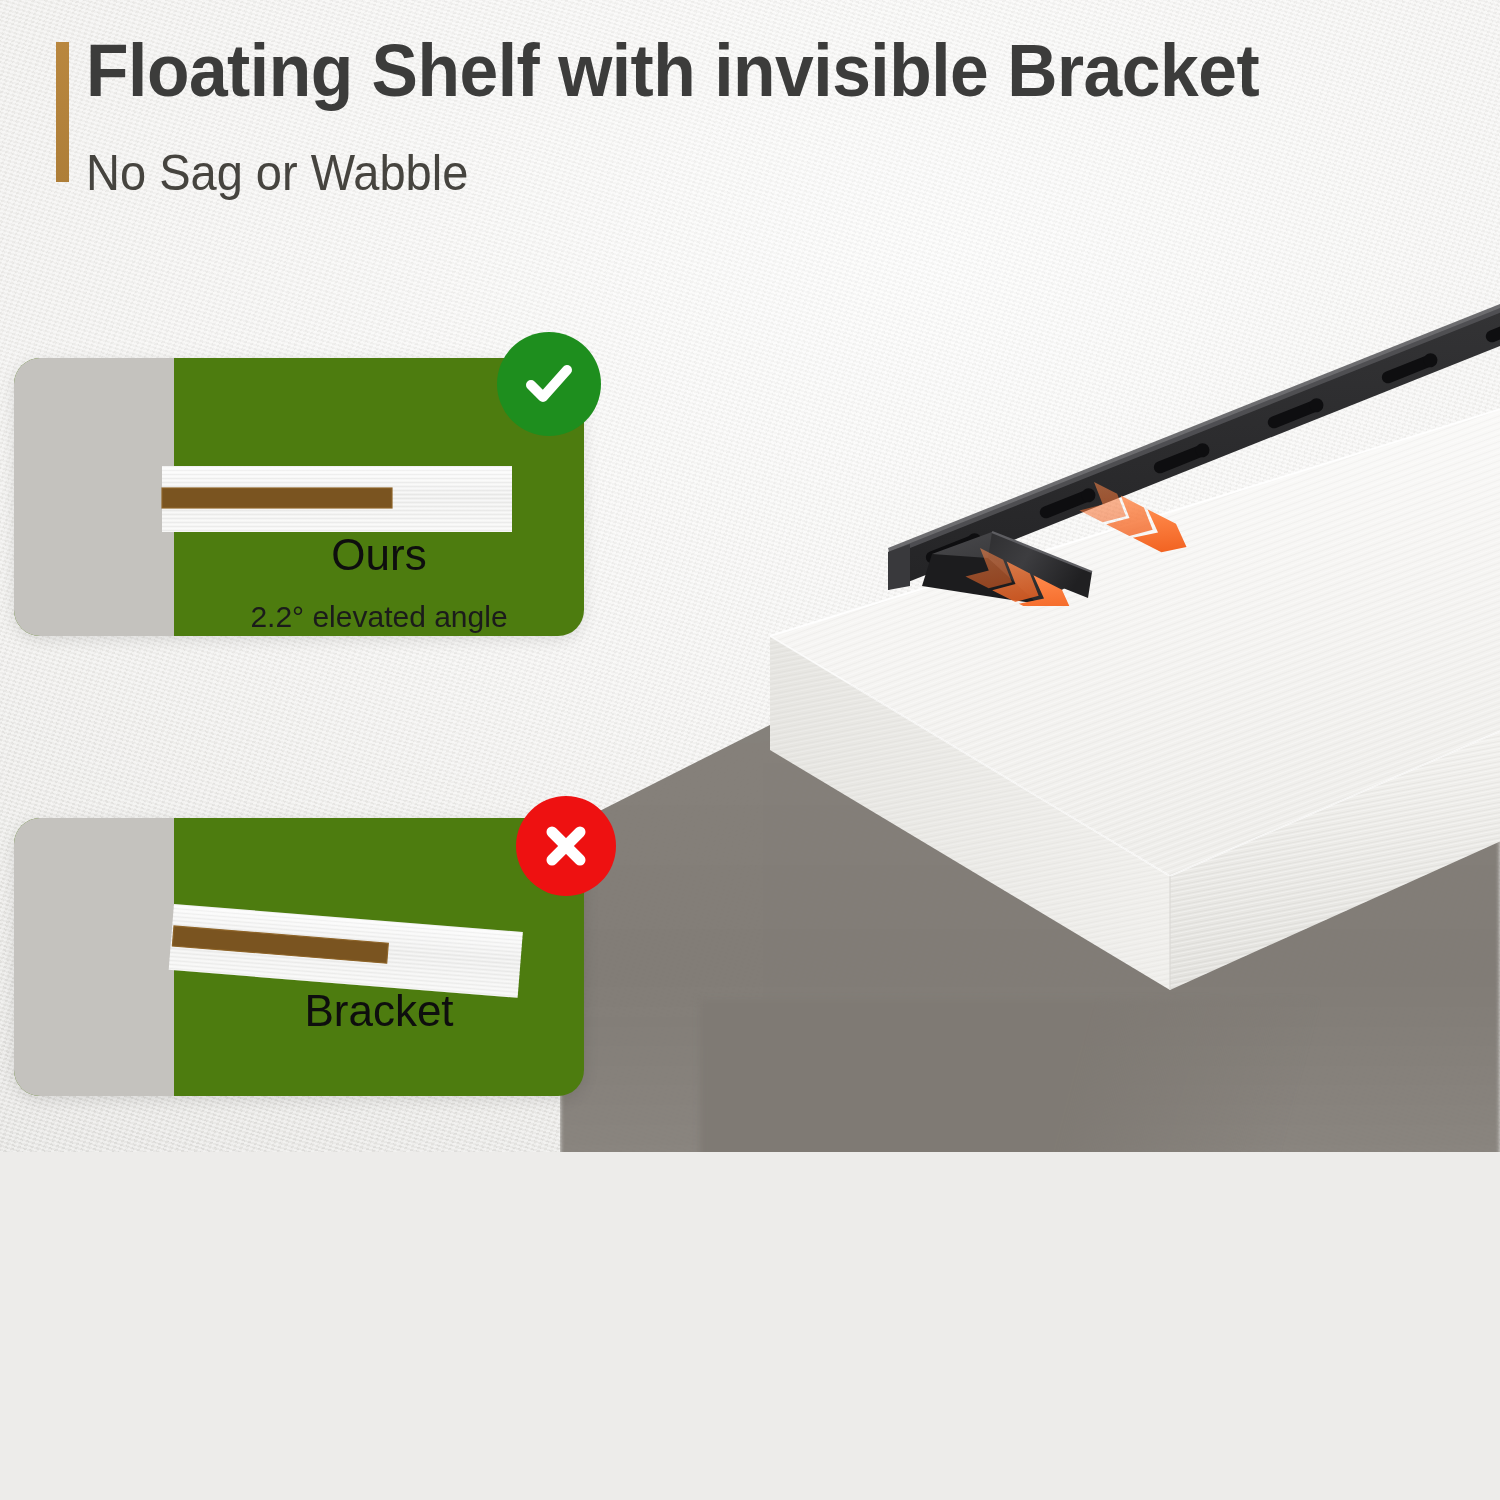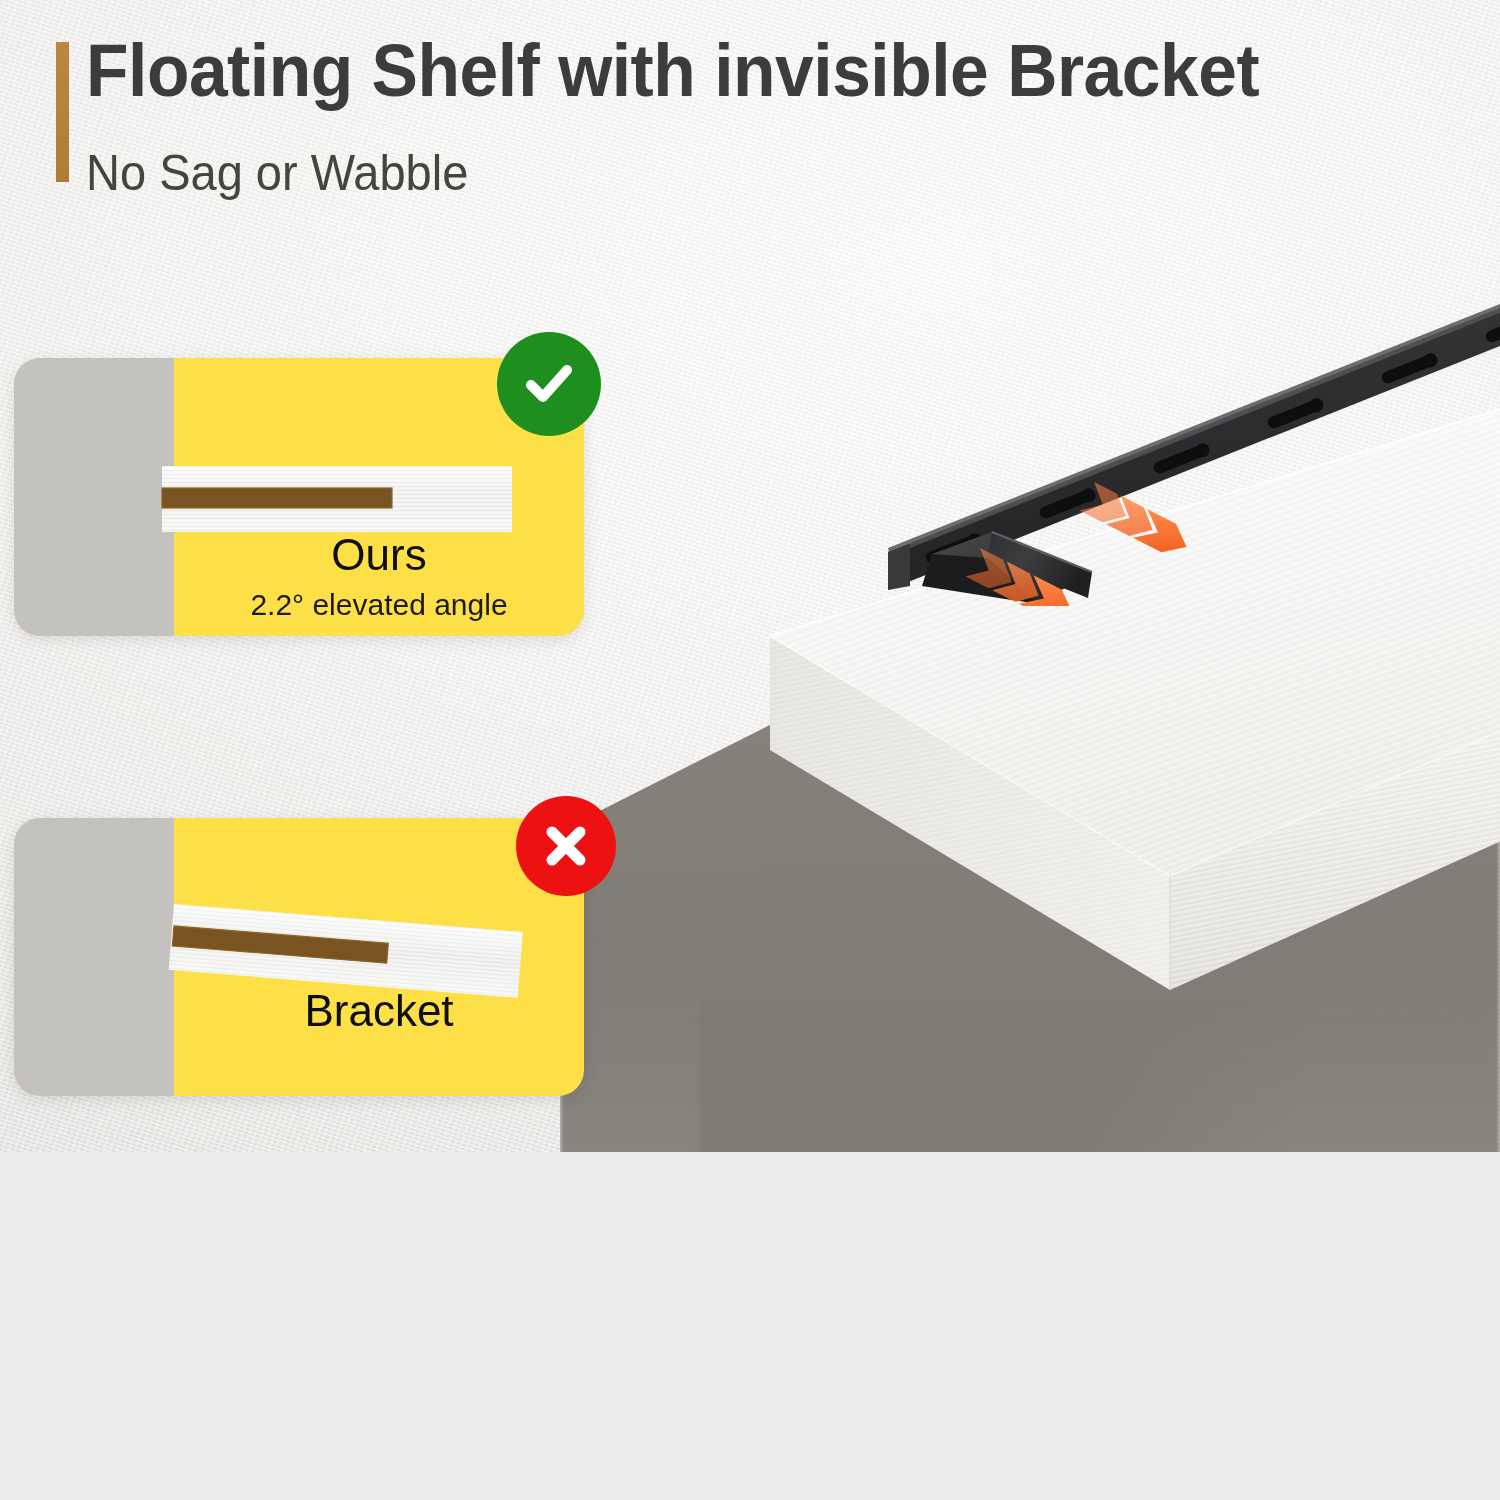--- a/index.html
+++ b/index.html
@@ -65,37 +65,37 @@
     transform:scaleX(.94);transform-origin:left center;
   }
   .hdr-sub{
     position:absolute;left:30px;top:108px;
     font-size:50px;font-weight:400;color:#46443F;white-space:nowrap;
     transform:scaleX(.94);transform-origin:left center;
   }
 
   
   .card{
-    position:absolute;background:#fde047;border-radius:26px;overflow:hidden;
+    position:absolute;background:#4d7c0f;border-radius:26px;overflow:hidden;
     box-shadow:0 4px 16px rgba(0,0,0,.10);
   }
   .card.ours  {left:14px;top:358px;width:570px;height:278px;}
   .card.others{left:14px;top:818px;width:570px;height:278px;}
   .card-stage{position:absolute;left:0;top:0;width:100%;height:100%;}
   .card-stage svg{display:block;}
 
   .card-label{
     position:absolute;left:160px;right:0;text-align:center;
     color:#0E0E0E;font-weight:400;
   }
   .card.ours   .card-label{top:172px;font-size:44px;}
   .card.others .card-label{top:168px;font-size:44px;}
   .card-note{
     position:absolute;left:160px;right:0;text-align:center;
-    color:#1B1B1B;font-weight:400;
+    color:#1B1B1B;font-weight:400;margin-top:12px;
   }
   .card.ours   .card-note{top:230px;font-size:30px;}
   .card.others .card-note{top:228px;font-size:30px;}
 
   
   .badge{
     position:absolute;border-radius:50%;display:flex;
     align-items:center;justify-content:center;
   }
   .badge.ok {left:497px;top:332px;width:104px;height:104px;background:#1E8E1E;}

